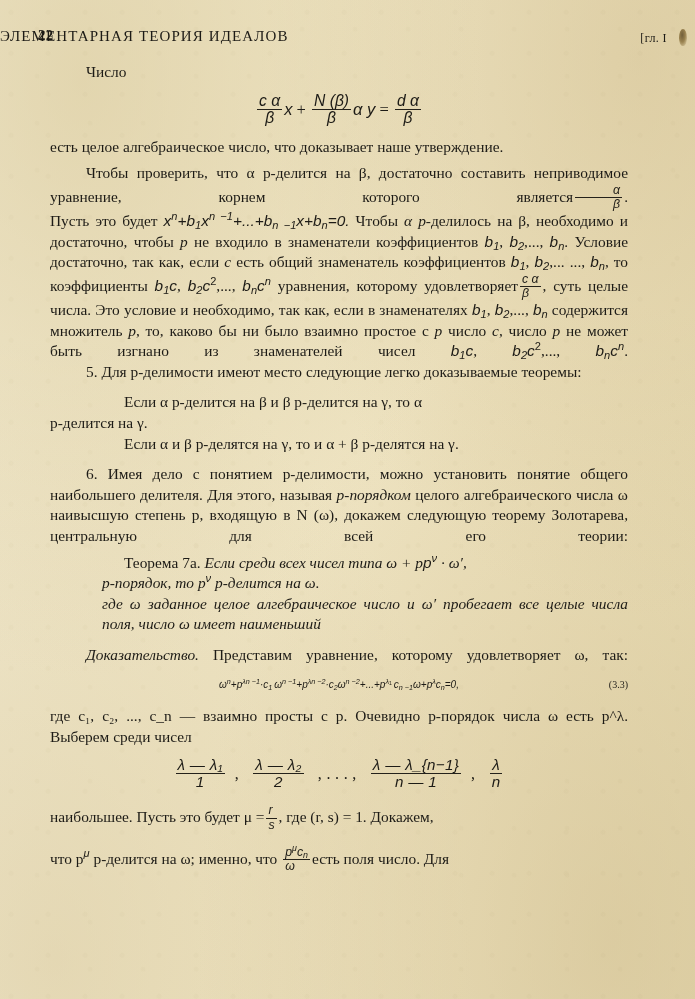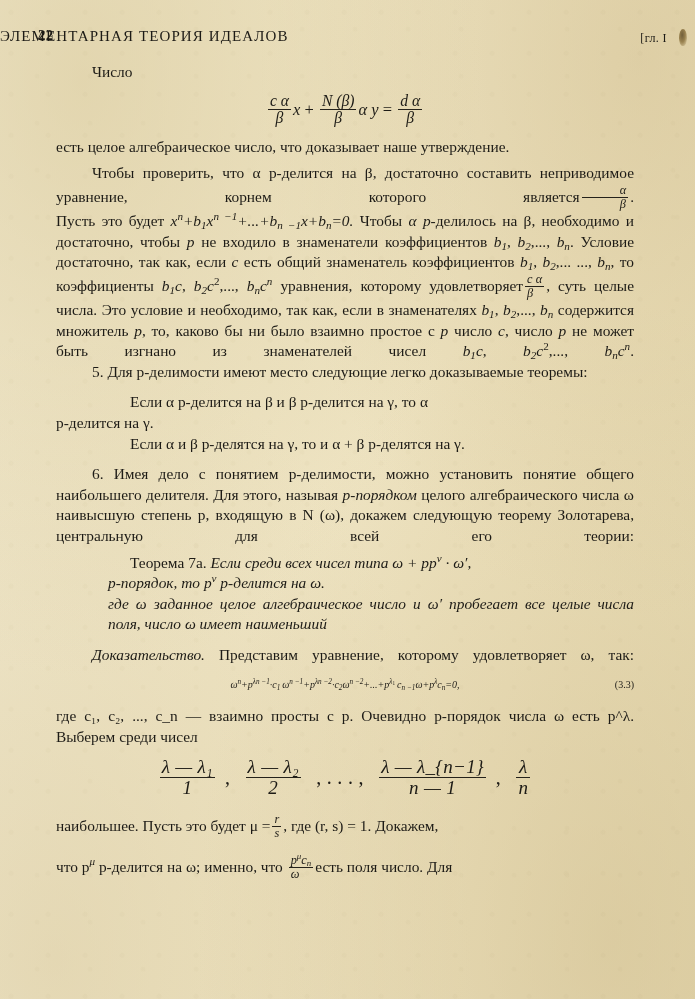--- a/index.html
+++ b/index.html
@@ -68,40 +68,40 @@
     position:absolute; right:8px; top:2px;
     width:8px; height:17px;
     border-radius:50% 50% 45% 45%;
     background: radial-gradient(ellipse at 40% 35%, #5e4b28 0%, #8d7440 45%, rgba(160,140,92,0.15) 85%);
     opacity:.85;
   }
 
   
   .body{
     position:absolute;
-    left:56px;
+    left:50px;
     top:62px;
     width:578px;
     font-size:15.4px;
     line-height:20.6px;
   }
   p{ margin:0; }
   .ind{ text-indent:36px; }
   .just{ text-align:justify; text-align-last:justify; }
   .lastleft{ text-align:justify; text-align-last:left; }
   .gap-s{ height:6px; }
   .gap-m{ height:10px; }
   .gap-l{ height:14px; }
 
   i, .it{ font-style:italic; }
   .bi{ font-style:italic; font-weight:normal; }
   .b{ font-weight:normal; }
 
   
-  .m{ font-family:Liberation Serif, serif; font-style:italic; }
+  .m{ font-family:Liberation Sans, sans-serif; font-style:italic; }
   .up{ font-style:italic; font-size:.72em; vertical-align:super; line-height:0; }
   .upn{ font-style:normal; font-size:.72em; vertical-align:super; line-height:0; }
   .dn{ font-style:italic; font-size:.72em; vertical-align:-.28em; line-height:0; }
   .dnn{ font-style:normal; font-size:.72em; vertical-align:-.28em; line-height:0; }
 
   .frac{
     display:inline-block;
     vertical-align:-0.52em;
     text-align:center;
     line-height:1.06;
@@ -130,21 +130,21 @@
   .thm{
     margin-left:52px;
     margin-right:0;
     text-align:justify;
     text-align-last:left;
   }
   .thmind{ text-indent:22px; }
 
   .fracrow{
     text-align:center;
-    font-size:20px;
+    font-size:16px;
     letter-spacing:.3px;
   }
   .fracrow .frac{ margin:0 10px; vertical-align:-0.55em; }
 </style>
 </head>
 <body>
 
 <div class="page">
   <div class="content">
 

